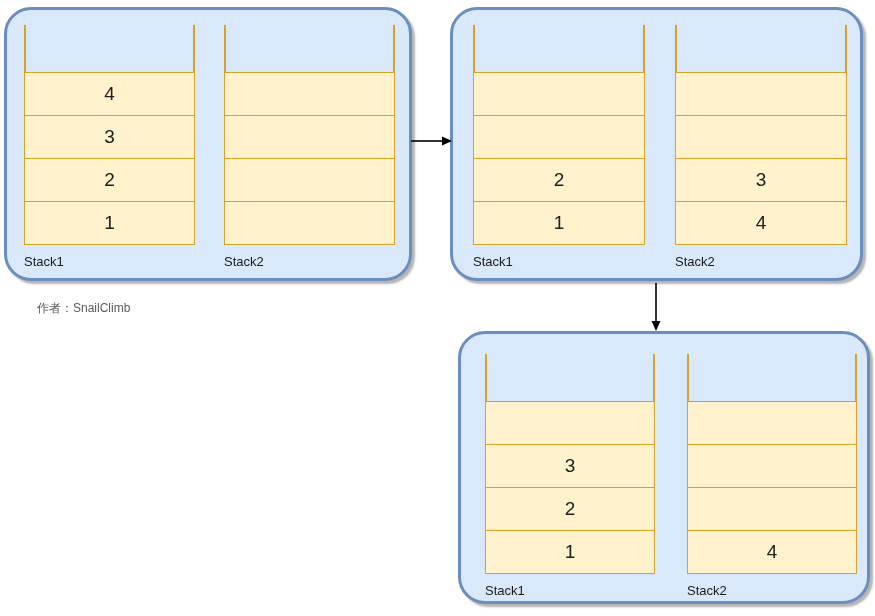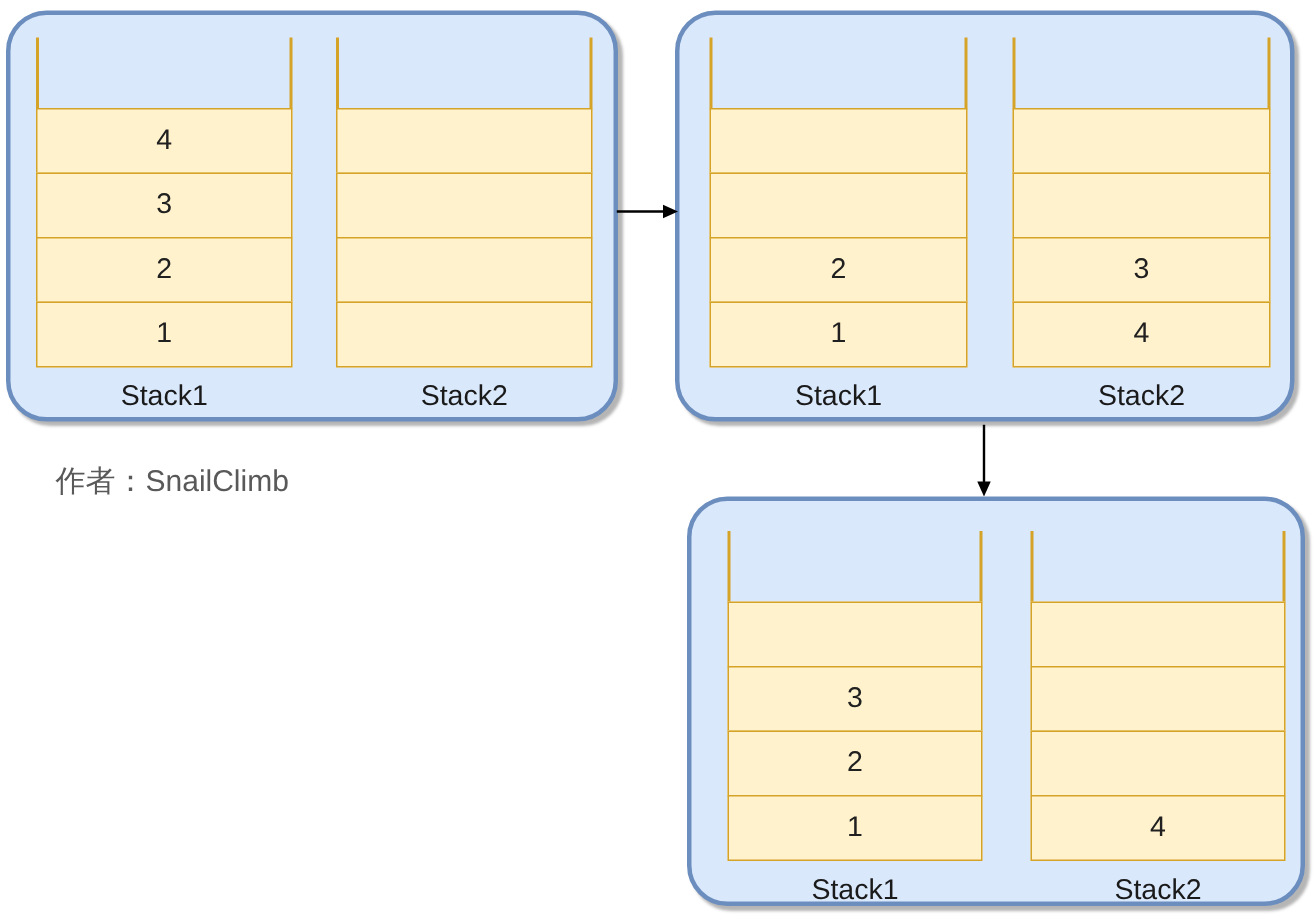--- a/index.html
+++ b/index.html
@@ -42,28 +42,28 @@
     margin-top:-1px;
     background:var(--cell-fill);
     border:1px solid var(--cell-border);
     display:flex; align-items:center; justify-content:center;
     font-size:19px; color:#202020;
   }
   .cell:first-of-type{ margin-top:0; }
 
   .stack-label{
     margin-top:9px; width:100%;
-    text-align:center; font-size:19px; color:var(--text-dark);
+    text-align:left; font-size:13px; color:var(--text-dark);
   }
 
   .arrow{ position:absolute; }
 
   .caption{
-    position:absolute; left:37px; top:311px;
-    font-size:20px; line-height:20px; color:var(--caption-gray);
+    position:absolute; left:37px; top:298px;
+    font-size:12px; line-height:20px; color:var(--caption-gray);
     white-space:nowrap;
   }
 </style>
 </head>
 <body>
 
 <div class="canvas">
 
   <div class="panel panel-1">
     <div class="stack" style="left:17px; width:171px;">

